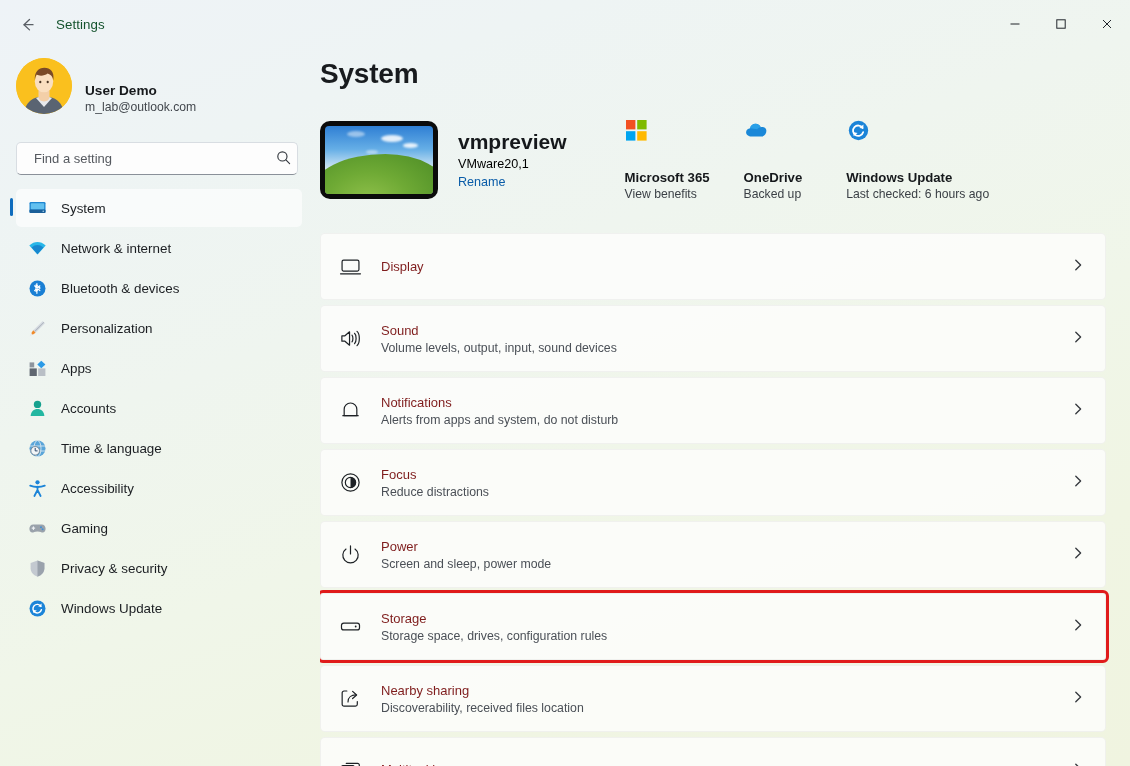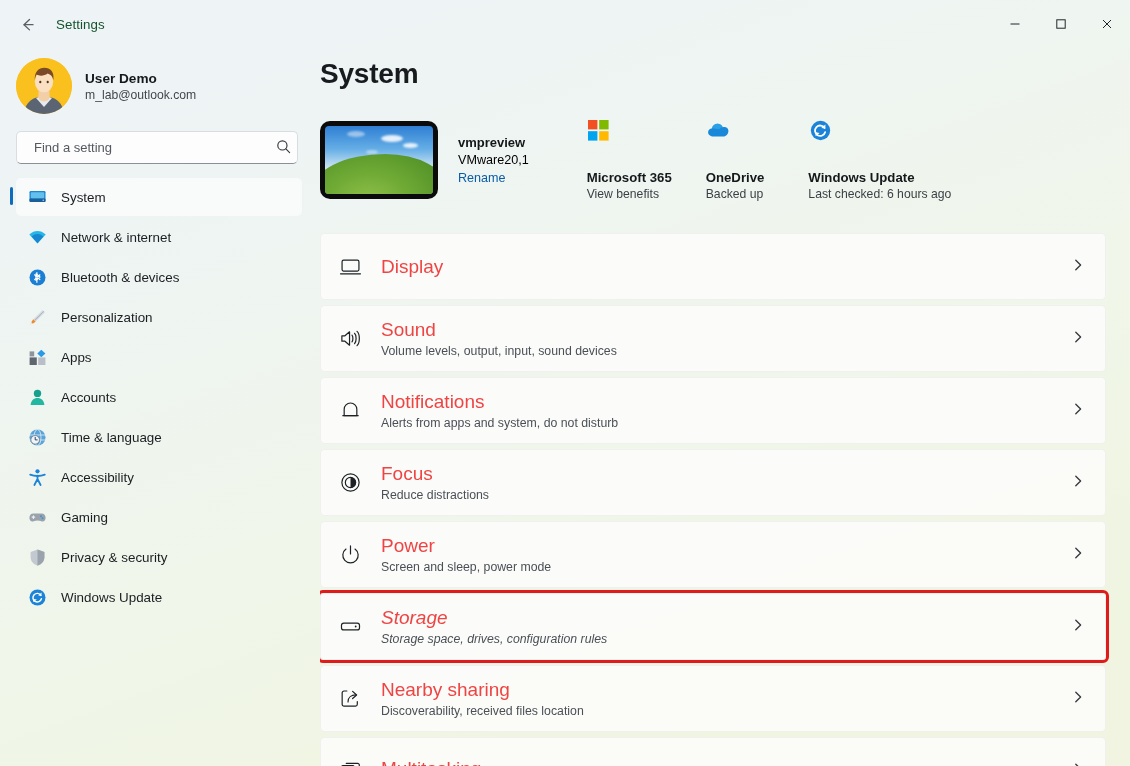--- a/index.html
+++ b/index.html
@@ -50,22 +50,22 @@
   
   #shell { display: flex; height: 718px; width: 100%; }
 
   
   #sidebar {
     width: 320px; flex: 0 0 320px;
     padding: 0 0 0 0;
     display: flex; flex-direction: column;
   }
   #account {
-    display: flex; align-items: center;
-    padding: 10px 0 17px 16px; gap: 13px;
+    display: flex; align-items: flex-end;
+    padding: 10px 0 28px 16px; gap: 13px;
     cursor: pointer;
   }
   #avatar {
     width: 56px; height: 56px; border-radius: 50%;
     overflow: hidden; flex: 0 0 56px;
     background: #fac01e; position: relative;
   }
   #acct-text { display: flex; flex-direction: column; gap: 2px; }
   #acct-name { font-size: 13.6px; font-weight: bold; color: #16191c; }
   #acct-mail { font-size: 12.2px; color: #42474d; }
@@ -138,21 +138,21 @@
   }
   #device-screen .grass {
     position: absolute; left: 0; bottom: 0; width: 100%; height: 34%;
     background: linear-gradient(#5f9f2c 0%, #6fa935 38%, #58942a 100%);
   }
   #device-screen .cloud {
     position: absolute; background: rgba(255,255,255,0.85);
     border-radius: 50%; filter: blur(1.2px);
   }
   #device-info { display: flex; flex-direction: column; gap: 1px; }
-  #device-name { font-size: 13px; font-weight: bold; color: #15181b; }
+  #device-name { font-size: 21px; font-weight: bold; color: #15181b; }
   #device-model { font-size: 12.6px; color: #000000; margin-top: 2px; }
   #rename-link {
     font-size: 12.6px; color: #0a5ca8; margin-top: 3px;
     cursor: pointer; text-decoration: none; width: fit-content;
   }
 
   .status-card {
     display: flex; align-items: flex-start; gap: 28px;
     cursor: pointer; padding: 6px 8px; border-radius: 6px; flex-direction: column;
   }
@@ -170,29 +170,28 @@
     height: 67px; background: rgba(253,253,251,0.86);
     border: 1px solid rgba(0,0,0,0.045);
     border-radius: 5px;
     display: flex; align-items: center;
     padding: 0 18px 0 16px; gap: 18px;
     cursor: pointer; position: relative;
   }
   .srow.highlight {
     outline: 3px solid #e01b1b; outline-offset: 0px;
     border-radius: 3px;
-    font-style: italic;
   }
   .srow-ico {
     width: 26px; height: 26px; flex: 0 0 26px;
     display: flex; align-items: center; justify-content: center;
     color: #1d2125;
   }
   .srow-txt { flex: 1; display: flex; flex-direction: column; gap: 3px; }
-  .srow-title { font-size: 19px; color: #ef4444; }
+  .srow-title { font-size: 13px; color: #7f1d1d; }
   .srow-sub { font-size: 12.3px; color: #4b5057; }
   .srow-chev { color: #35393e; flex: 0 0 16px; }
 </style>
 </head>
 <body>
 
 <div id="titlebar">
   <div id="back-btn">
     <svg width="17" height="17" viewBox="0 0 17 17" fill="none" stroke-width="1.3">
       <path d="M10.5 3.5 L5 8.7 L10.5 13.9" stroke-linecap="round" stroke-linejoin="round"></path>

